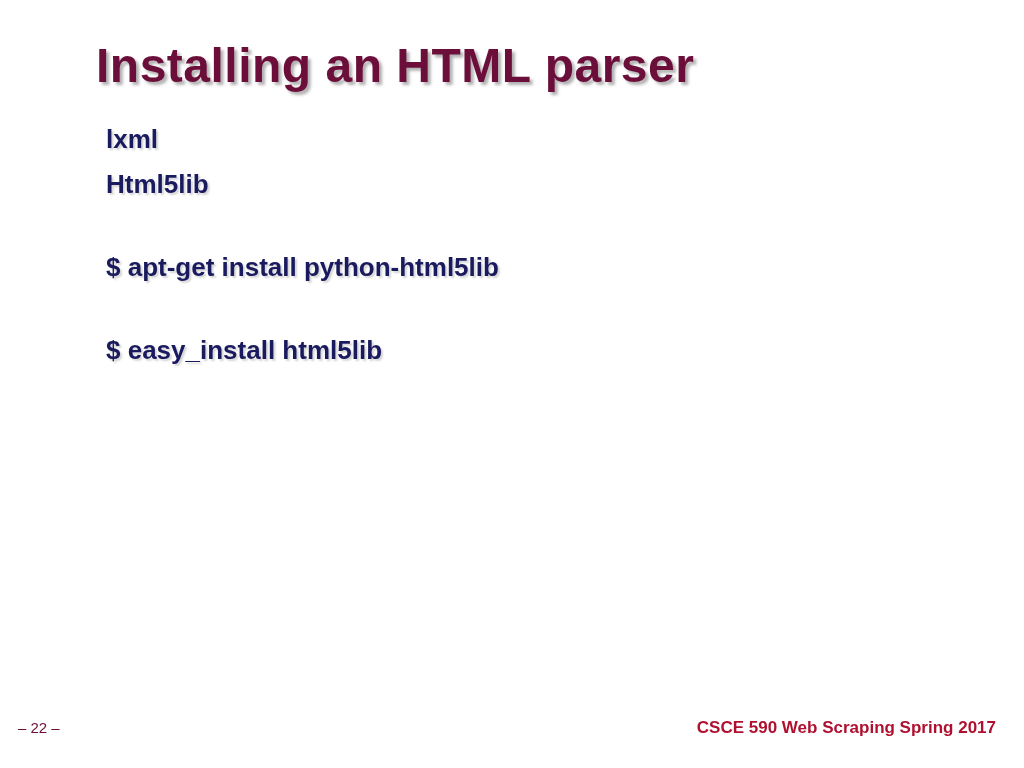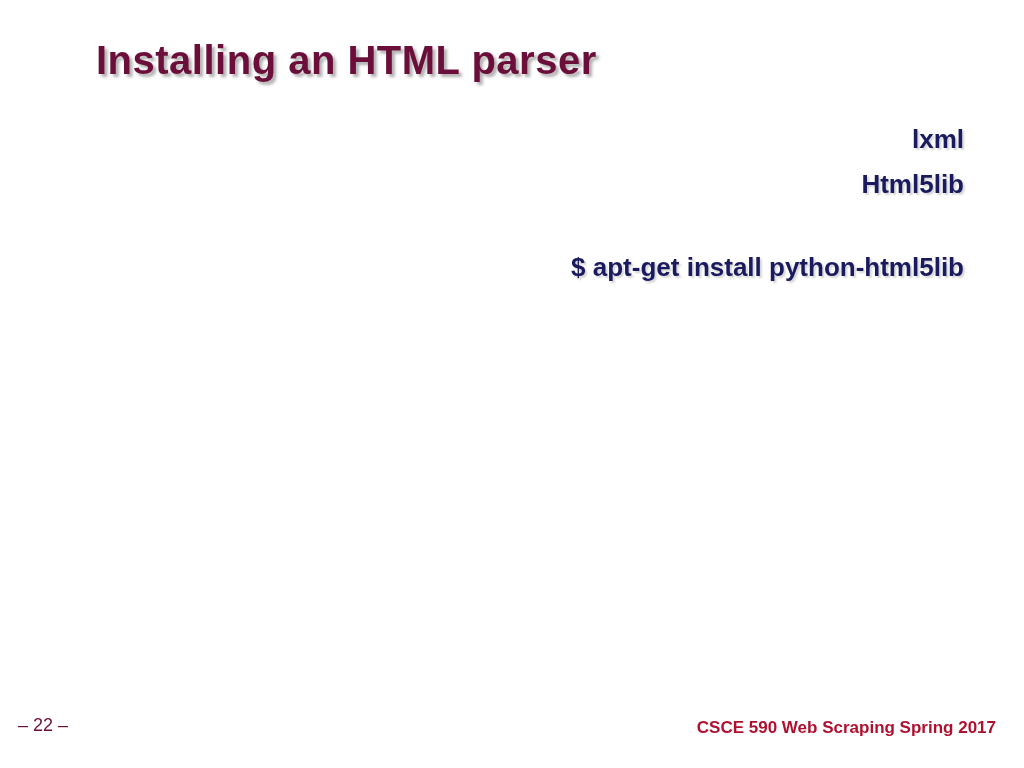--- a/index.html
+++ b/index.html
@@ -12,49 +12,48 @@
       height: 768px;
       background: #ffffff;
       font-family: Arial, Helvetica, sans-serif;
       position: relative;
       overflow: hidden;
     }
     .slide-title {
       position: absolute;
       top: 38px;
       left: 96px;
-      font-size: 40px;
+      font-size: 48px;
       font-weight: bold;
       color: #6b0f3a;
       text-shadow: 3px 3px 3px rgba(100, 100, 100, 0.5);
       letter-spacing: 0.5px;
     }
     .content {
       position: absolute;
       top: 120px;
       left: 106px;
-      right: 60px;
-      text-align: right;
+      right: 76px;
     }
     .content-line {
       font-size: 26px;
       font-weight: bold;
       color: #1a1a5e;
       text-shadow: 2px 2px 2px rgba(150, 150, 150, 0.4);
       line-height: 1.5;
       margin-bottom: 6px;
     }
     .spacer {
       height: 38px;
     }
     .page-number {
       position: absolute;
       bottom: 32px;
       left: 18px;
-      font-size: 18px;
+      font-size: 15px;
       color: #6b0f3a;
       font-weight: normal;
     }
     .footer-text {
       position: absolute;
       bottom: 30px;
       right: 28px;
       font-size: 17px;
       color: #b01030;
       font-weight: bold;
@@ -64,18 +63,19 @@
 <body>
 
 <div class="slide-title">Installing an HTML  parser</div>
 
 <div class="content">
   <div class="content-line">lxml</div>
   <div class="content-line">Html5lib</div>
   <div class="spacer"></div>
   <div class="content-line">$ apt-get install python-html5lib</div>
   <div class="spacer"></div>
+  <div class="content-line">$ easy_install html5lib</div>
   <div class="spacer"></div>
 </div>
 
 <div class="page-number">– 22 –</div>
 
 <div class="footer-text">CSCE 590 Web Scraping Spring 2017</div>
 
 </body></html>

